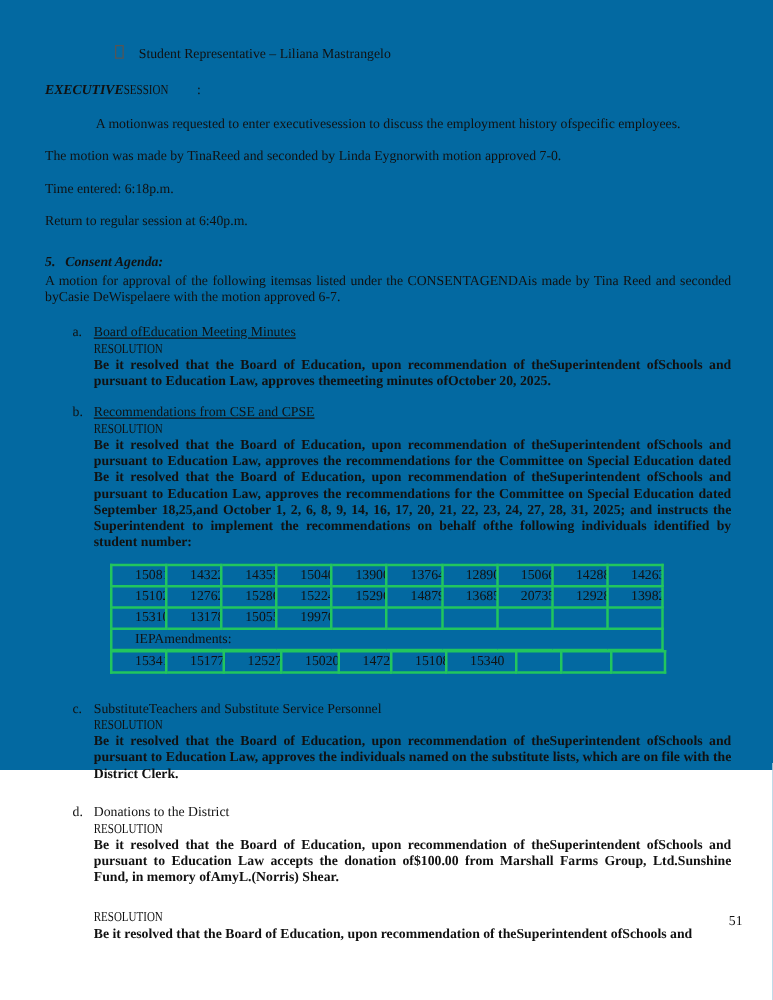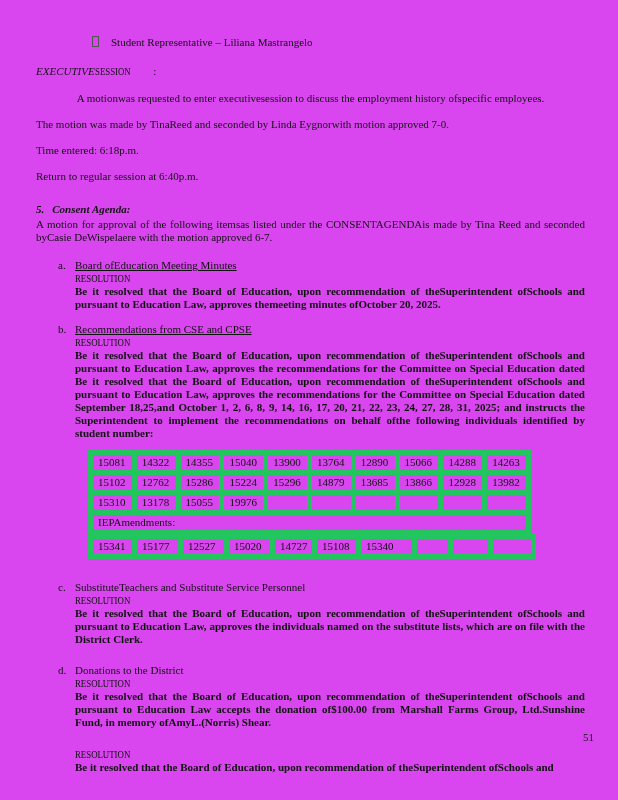--- a/index.html
+++ b/index.html
@@ -1,30 +1,30 @@
 <!DOCTYPE html>
 <html><head>
 <meta charset="utf-8">
 <style>
   html,body { margin:0; padding:0; background:#ffffff; }
   body { width:618px; height:800px; overflow:hidden; }
   .page {
     position:relative; box-sizing:border-box;
-    width:618px; height:800px; background:#d946ef;
+    width:618px; height:616px; background:#0369a1;
     padding:36px 33px 0 36px;
     font-family:"Liberation Serif", serif;
     font-size:11px; line-height:13px; color:#111;
   }
   .bullet-line { margin-left:56px; white-space:nowrap; }
   .bullet-box {
     display:inline-block; width:5px; height:9px;
     border:1px solid #555; margin-right:12px; vertical-align:-1px;
   }
   .exec-heading { margin-top:16px; white-space:nowrap; }
-  .bi { font-weight:normal; font-style:italic; }
+  .bi { font-weight:bold; font-style:italic; }
   .condensed {
     display:inline-block; transform:scaleX(0.8); transform-origin:0 60%;
     letter-spacing:0;
   }
   .exec-colon { margin-left:14px; }
   .par { margin:13px 0 0 0; width:549px; }
   .par-first { margin-top:14px;text-align:center; }
   .consent-heading { margin-top:20px; font-weight:bold; font-style:italic; }
   .consent-num { margin-right:8px; }
   .intro { margin-top:2px; width:549px; text-align:justify; }
@@ -37,21 +37,21 @@
   .item-body { width:510px; }
   .underlined { text-decoration:underline; }
   .item-text { text-align:justify;font-weight:bold; }
   .cse-table, .cse-table2 {
     border-collapse:collapse; table-layout:fixed; width:443px;
     margin-left:52px; font-size:11px;
   }
   .cse-table { margin-top:10px; }
   .cse-table2 { margin-top:-1px; }
   .cse-table td, .cse-table2 td {
-    border:5px solid #22c55e; height:15px; padding:0 0 0 5px;
+    border:2px solid #22c55e; height:15px; padding:0 0 0 18px;
     overflow:hidden; white-space:nowrap;
   }
   .trailing-res { margin-top:19px; margin-left:39px; width:510px; }
   .page-number { position:absolute; top:731px; right:24px; }
 </style>
 </head>
 <body>
 
 <div class="page">
 
@@ -106,21 +106,21 @@
       <td>14263</td>
     </tr>
     <tr>
       <td>15102</td>
       <td>12762</td>
       <td>15286</td>
       <td>15224</td>
       <td>15296</td>
       <td>14879</td>
       <td>13685</td>
-      <td>13866</td>
+      <td>20735</td>
       <td>12928</td>
       <td>13982</td>
     </tr>
     <tr>
       <td>15310</td>
       <td>13178</td>
       <td>15055</td>
       <td>19976</td>
       <td></td>
       <td></td>

